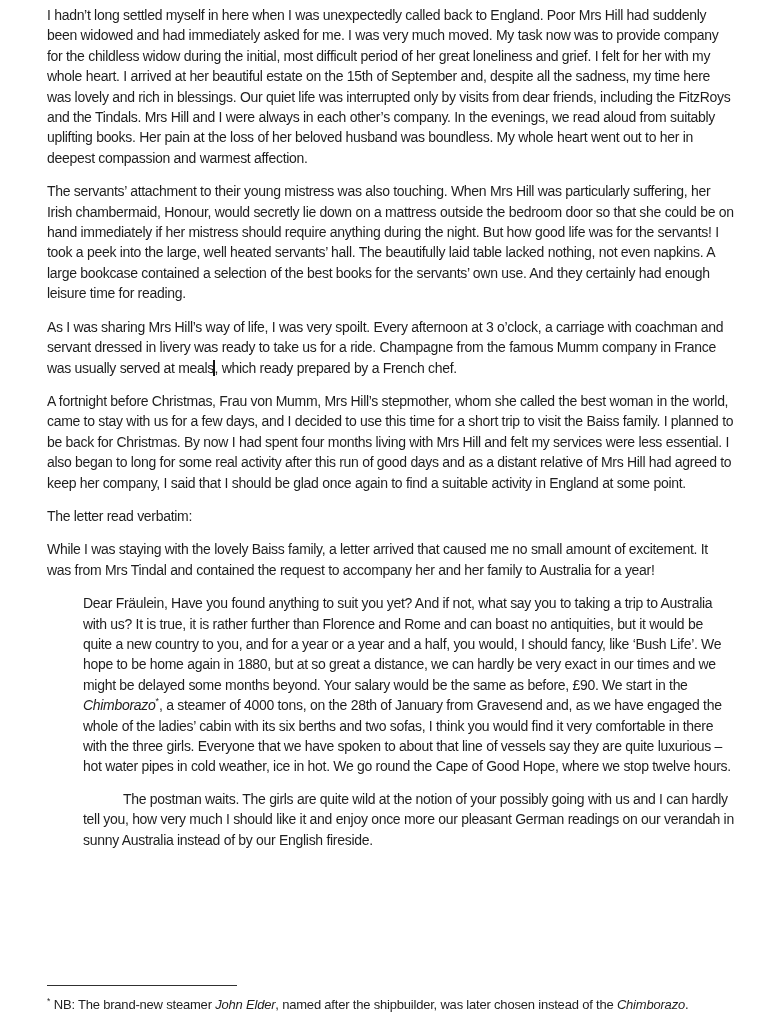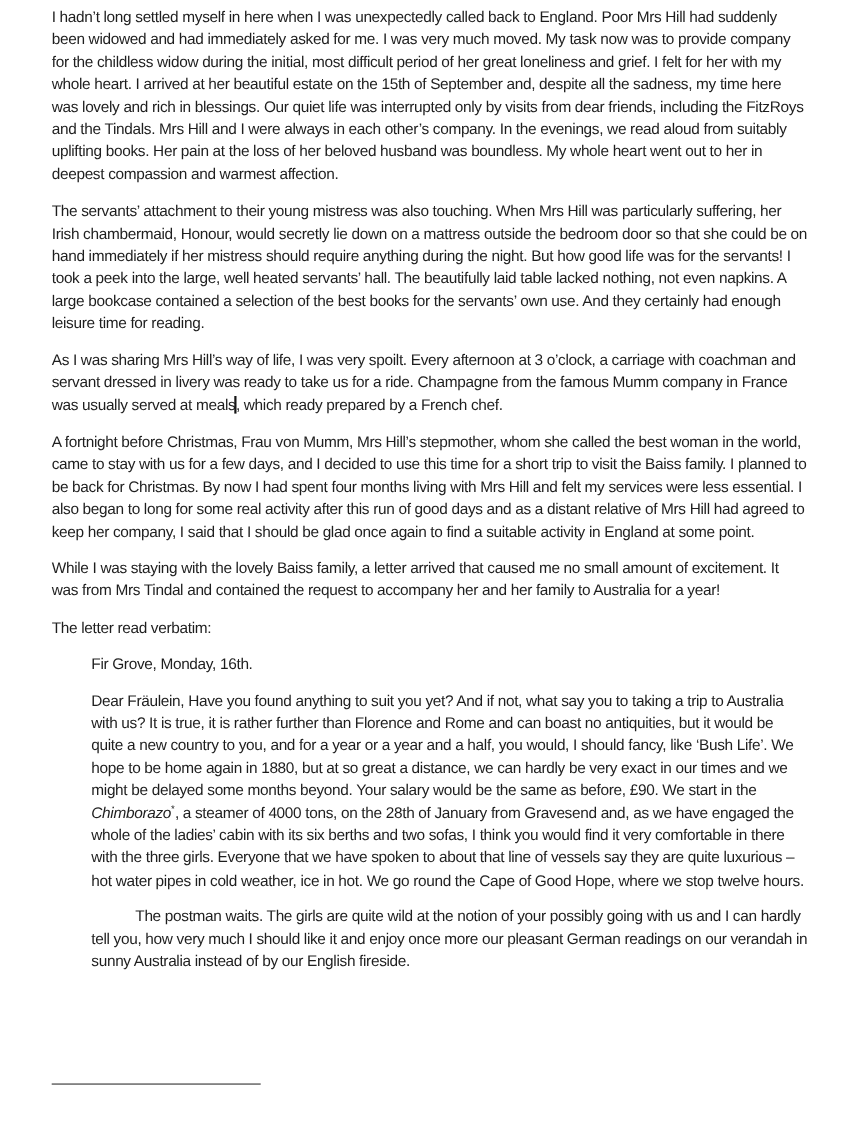--- a/index.html
+++ b/index.html
@@ -60,27 +60,27 @@
 <div class="page">
 
   <p>I hadn’t long settled myself in here when I was unexpectedly called back to England. Poor Mrs Hill had suddenly been widowed and had immediately asked for me. I was very much moved. My task now was to provide company for the childless widow during the initial, most difficult period of her great loneliness and grief. I felt for her with my whole heart. I arrived at her beautiful estate on the 15th of September and, despite all the sadness, my time here was lovely and rich in blessings. Our quiet life was interrupted only by visits from dear friends, including the FitzRoys and the Tindals. Mrs Hill and I were always in each other’s company. In the evenings, we read aloud from suitably uplifting books. Her pain at the loss of her beloved husband was boundless. My whole heart went out to her in deepest compassion and warmest affection.</p>
 
   <p>The servants’ attachment to their young mistress was also touching. When Mrs Hill was particularly suffering, her Irish chambermaid, Honour, would secretly lie down on a mattress outside the bedroom door so that she could be on hand immediately if her mistress should require anything during the night. But how good life was for the servants! I took a peek into the large, well heated servants’ hall. The beautifully laid table lacked nothing, not even napkins. A large bookcase contained a selection of the best books for the servants’ own use. And they certainly had enough leisure time for reading.</p>
 
   <p><span>As I was sharing Mrs Hill’s way of life, I was very spoilt. Every afternoon at 3 o’clock, a carriage with coachman and servant dressed in livery was ready to take us for a ride. Champagne from the famous Mumm company in France was usually served at meals</span><span class="caret"></span><span>, which ready prepared by a French chef.</span></p>
 
   <p>A fortnight before Christmas, Frau von Mumm, Mrs Hill’s stepmother, whom she called the best woman in the world, came to stay with us for a few days, and I decided to use this time for a short trip to visit the Baiss family. I planned to be back for Christmas. By now I had spent four months living with Mrs Hill and felt my services were less essential. I also began to long for some real activity after this run of good days and as a distant relative of Mrs Hill had agreed to keep her company, I said that I should be glad once again to find a suitable activity in England at some point.</p>
 
+  <p>The letter read verbatim:</p>
+
   <p>While I was staying with the lovely Baiss family, a letter arrived that caused me no small amount of excitement. It was from Mrs Tindal and contained the request to accompany her and her family to Australia for a year!</p>
 
-  <p>The letter read verbatim:</p>
-
   <div class="letter">
-    <p>Fir Grove, Monday, 16th.</p>
     <p class="joined"><span>Dear Fräulein, Have you found anything to suit you yet? And if not, what say you to taking a trip to Australia with us? It is true, it is rather further than Florence and Rome and can boast no antiquities, but it would be quite a new country to you, and for a year or a year and a half, you would, I should fancy, like ‘Bush Life’. We hope to be home again in 1880, but at so great a distance, we can hardly be very exact in our times and we might be delayed some months beyond. Your salary would be the same as before, £90. We start in the </span><i>Chimborazo</i><sup>*</sup><span>, a steamer of 4000 tons, on the 28th of January from Gravesend and, as we have engaged the whole of the ladies’ cabin with its six berths and two sofas, I think you would find it very comfortable in there with the three girls. Everyone that we have spoken to about that line of vessels say they are quite luxurious – hot water pipes in cold weather, ice in hot. We go round the Cape of Good Hope, where we stop twelve hours.</span></p>
     <p class="indent-first">The postman waits. The girls are quite wild at the notion of your possibly going with us and I can hardly tell you, how very much I should like it and enjoy once more our pleasant German readings on our verandah in sunny Australia instead of by our English fireside.</p>
   </div>
 
   <div class="footnote-area">
     <div class="footnote-rule"></div>
+    <p class="footnote-text"><sup>*</sup><span> NB: The brand-new steamer </span><i>John Elder</i><span>, named after the shipbuilder, was later chosen instead of the </span><i>Chimborazo</i><span>.</span></p>
   </div>
 
 </div>
 
 </body></html>

